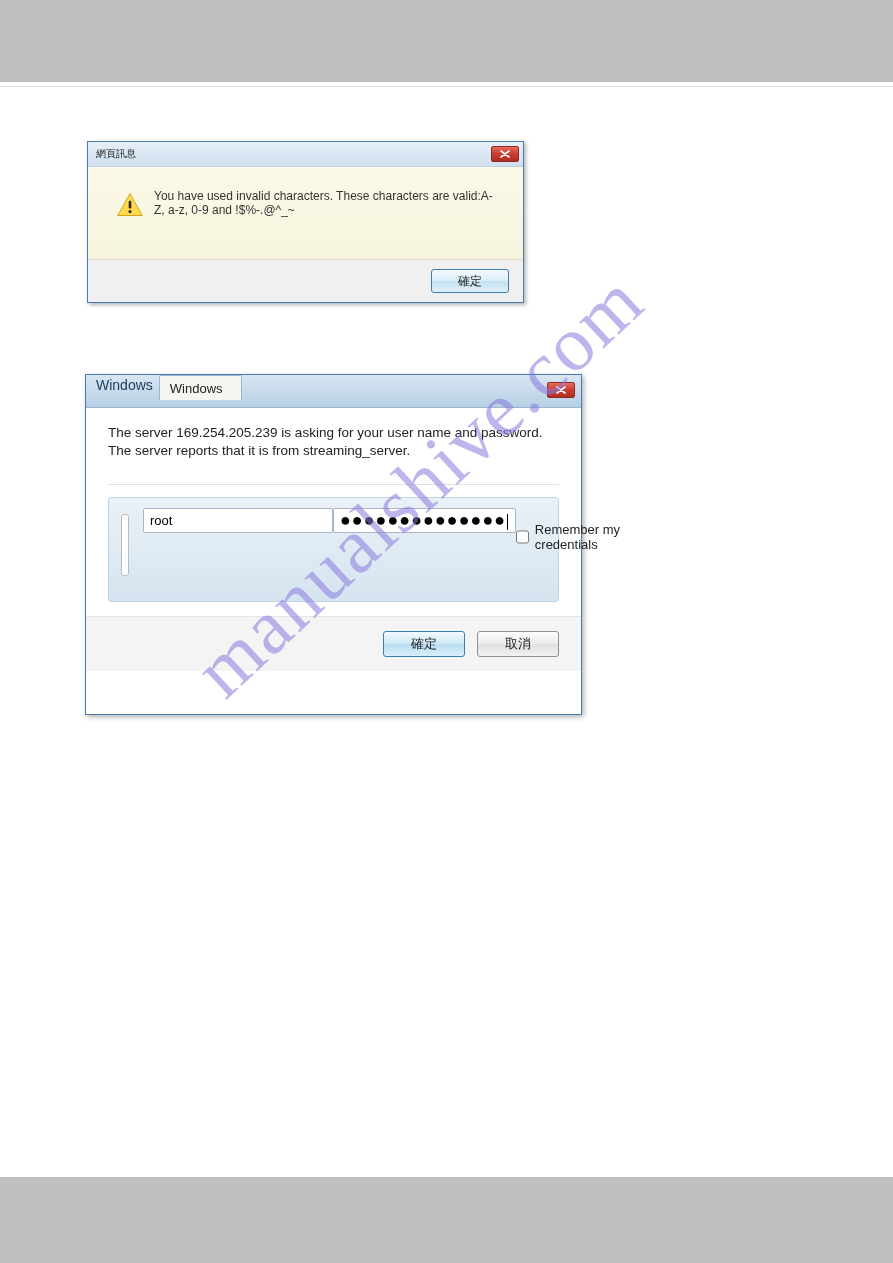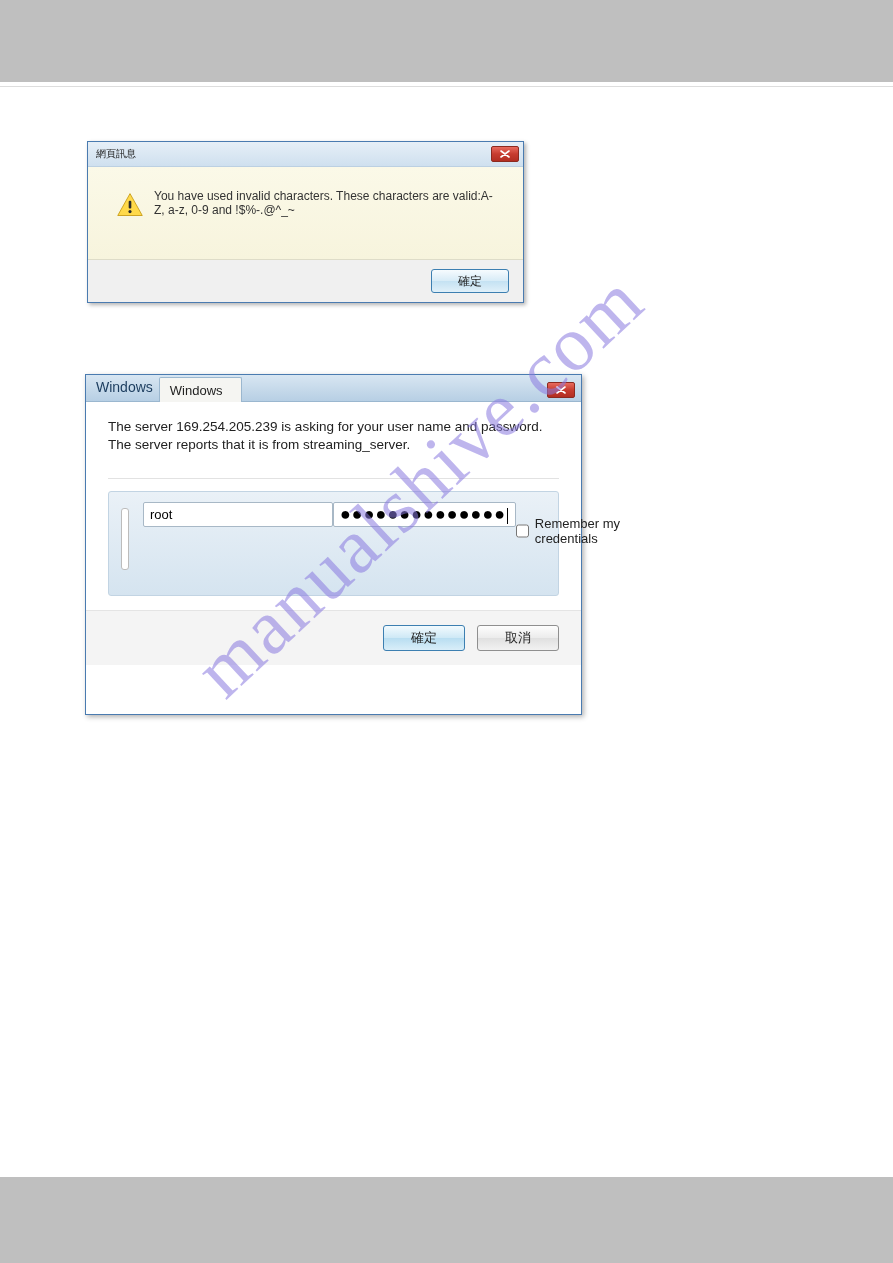--- a/index.html
+++ b/index.html
@@ -82,25 +82,25 @@
   
   .dlg2 {
     position: absolute;
     left: 85px; top: 374px;
     width: 497px; height: 341px;
     border: 1px solid #4a7bb0;
     box-shadow: 2px 2px 5px rgba(0,0,0,0.3);
     background: #fff;
   }
   .dlg2-titlebar {
-    height: 27px;
+    height: 33px;
     background: linear-gradient(180deg, #d8e6f2 0%, #b7cfe4 100%);
     border-bottom: 1px solid #9bb7cf;
     display: flex; align-items: flex-end;
-    padding: 0 4px 0 8px;
+    padding: 0 4px 8px 8px;
     position: relative;
   }
   .dlg2-title-word {
     font-size: 14px; color: #1b3c5e;
     padding: 6px 6px 6px 2px;
   }
   .dlg2-tab {
     background: #f5f5f2;
     border: 1px solid #9bb7cf;
     border-bottom: none;

